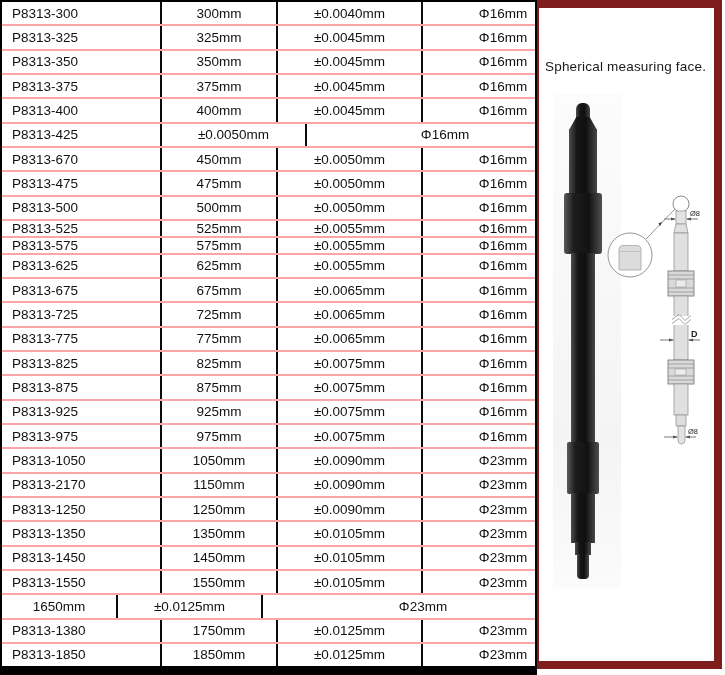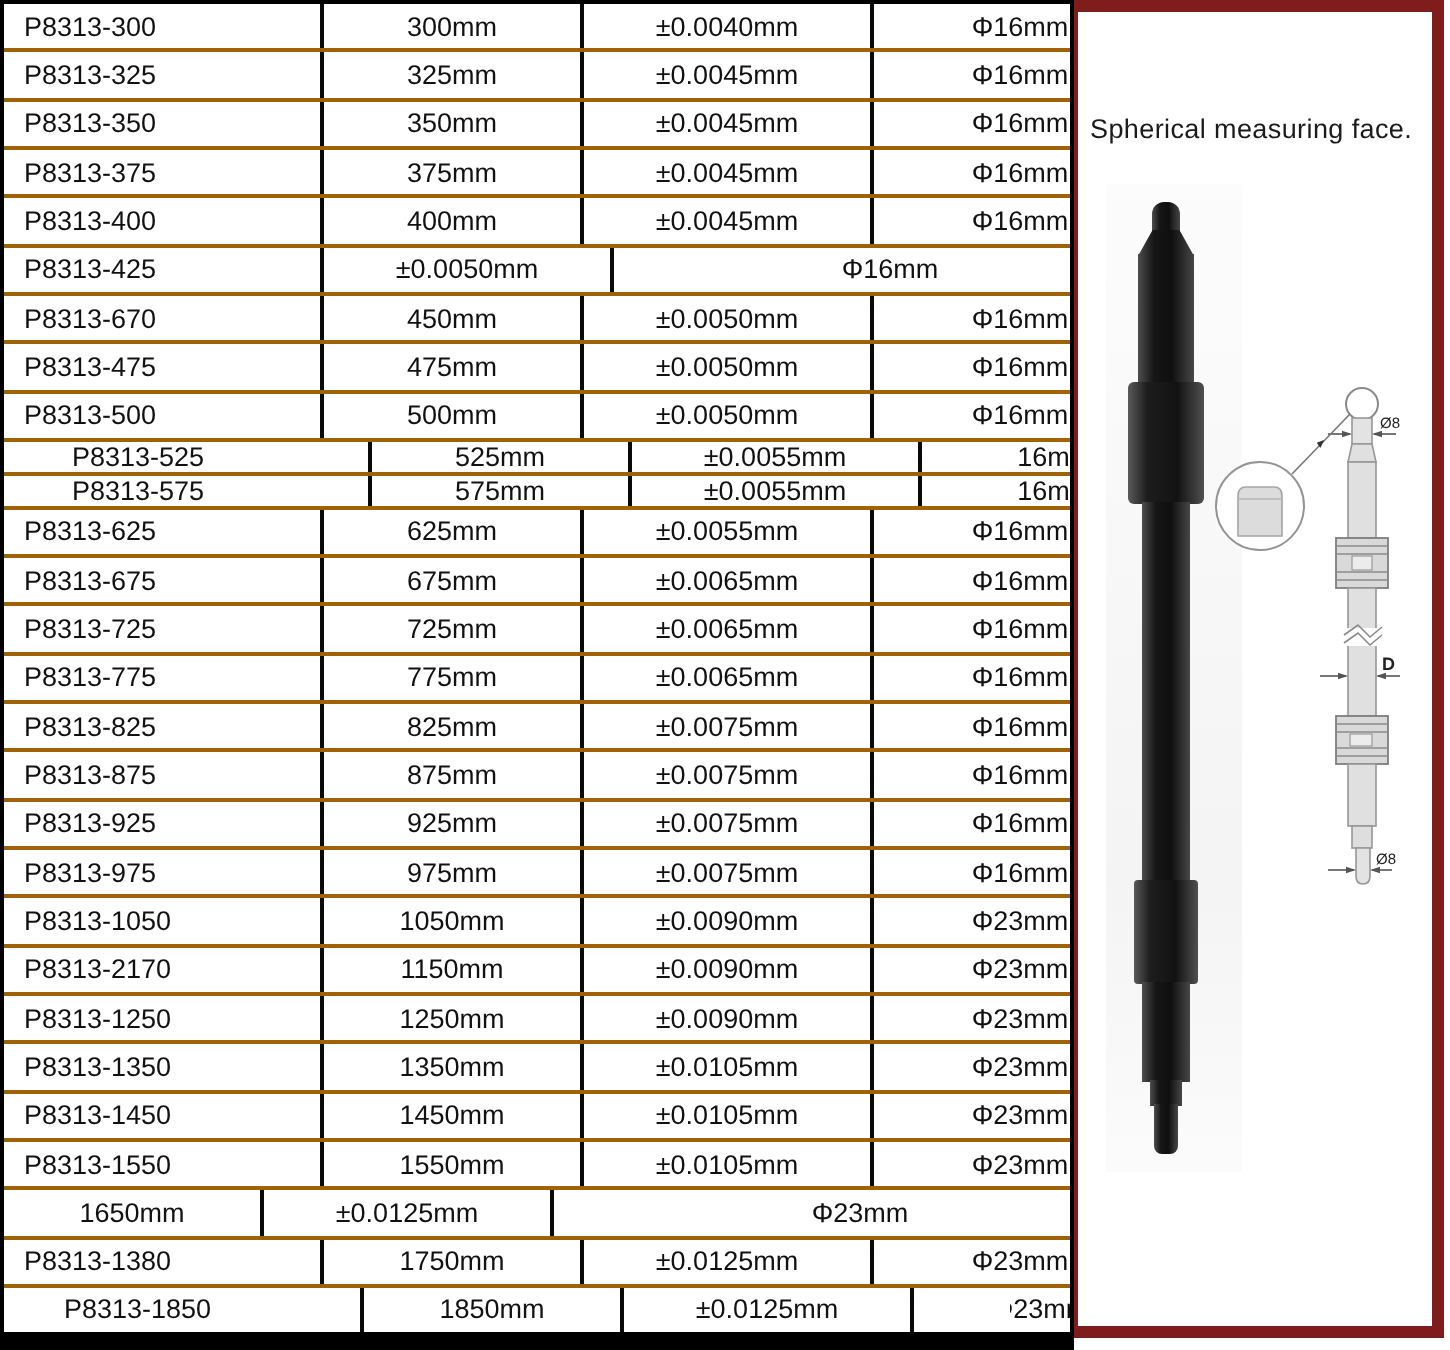--- a/index.html
+++ b/index.html
@@ -8,38 +8,38 @@
     background:#ffffff; overflow:hidden;
     font-family:"Liberation Sans", sans-serif;
   }
 
   
   .table-wrap {
     position:absolute; left:0; top:0; width:537px; height:668px;
     box-sizing:border-box; border:2px solid #000;
     display:flex; flex-direction:column; background:#fff;
   }
-  .t-row { flex:1 1 auto; min-height:0; display:flex; border-bottom:2px solid #a16207; box-sizing:border-box; }
-  .t-row:last-child { border-bottom:none;padding-left:20px; }
-  .t-row.compressed { flex:0 0 17px;padding-left:24px; }
+  .t-row { flex:1 1 auto; min-height:0; display:flex; border-bottom:2px solid #fca5a5; box-sizing:border-box; }
+  .t-row:last-child { border-bottom:none; }
+  .t-row.compressed { flex:0 0 17px; }
   .t-cell {
     box-sizing:border-box; border-right:2px solid #0a0a0a;
     display:flex; align-items:center; overflow:hidden;
     font-size:13.5px; color:#111; white-space:nowrap;
   }
   .c-model { width:160px; padding-left:10px; }
-  .c-size  { width:130px; justify-content:center; }
+  .c-size  { width:116px; justify-content:center; }
   .c-acc   { width:145px; justify-content:center; }
   .c-dia   { flex:1; justify-content:center; border-right:none;margin-left:48px; }
   .bottom-strip { position:absolute; left:0; top:668px; width:537px; height:7px; background:#000; }
 
   
   .panel {
     position:absolute; left:537px; top:0; width:185px; height:669px;
-    box-sizing:border-box; border:6px solid #7f1d1d; border-left-width:2px;
+    box-sizing:border-box; border:8px solid #7f1d1d; border-left-width:2px;
     background:#fff;
   }
   .caption {
     position:absolute; left:6px; top:51px;
     font-size:13.5px; font-weight:500; letter-spacing:0.2px; color:#1b1b1b;
     white-space:nowrap;
   }
 
   
   .photo-backdrop {

